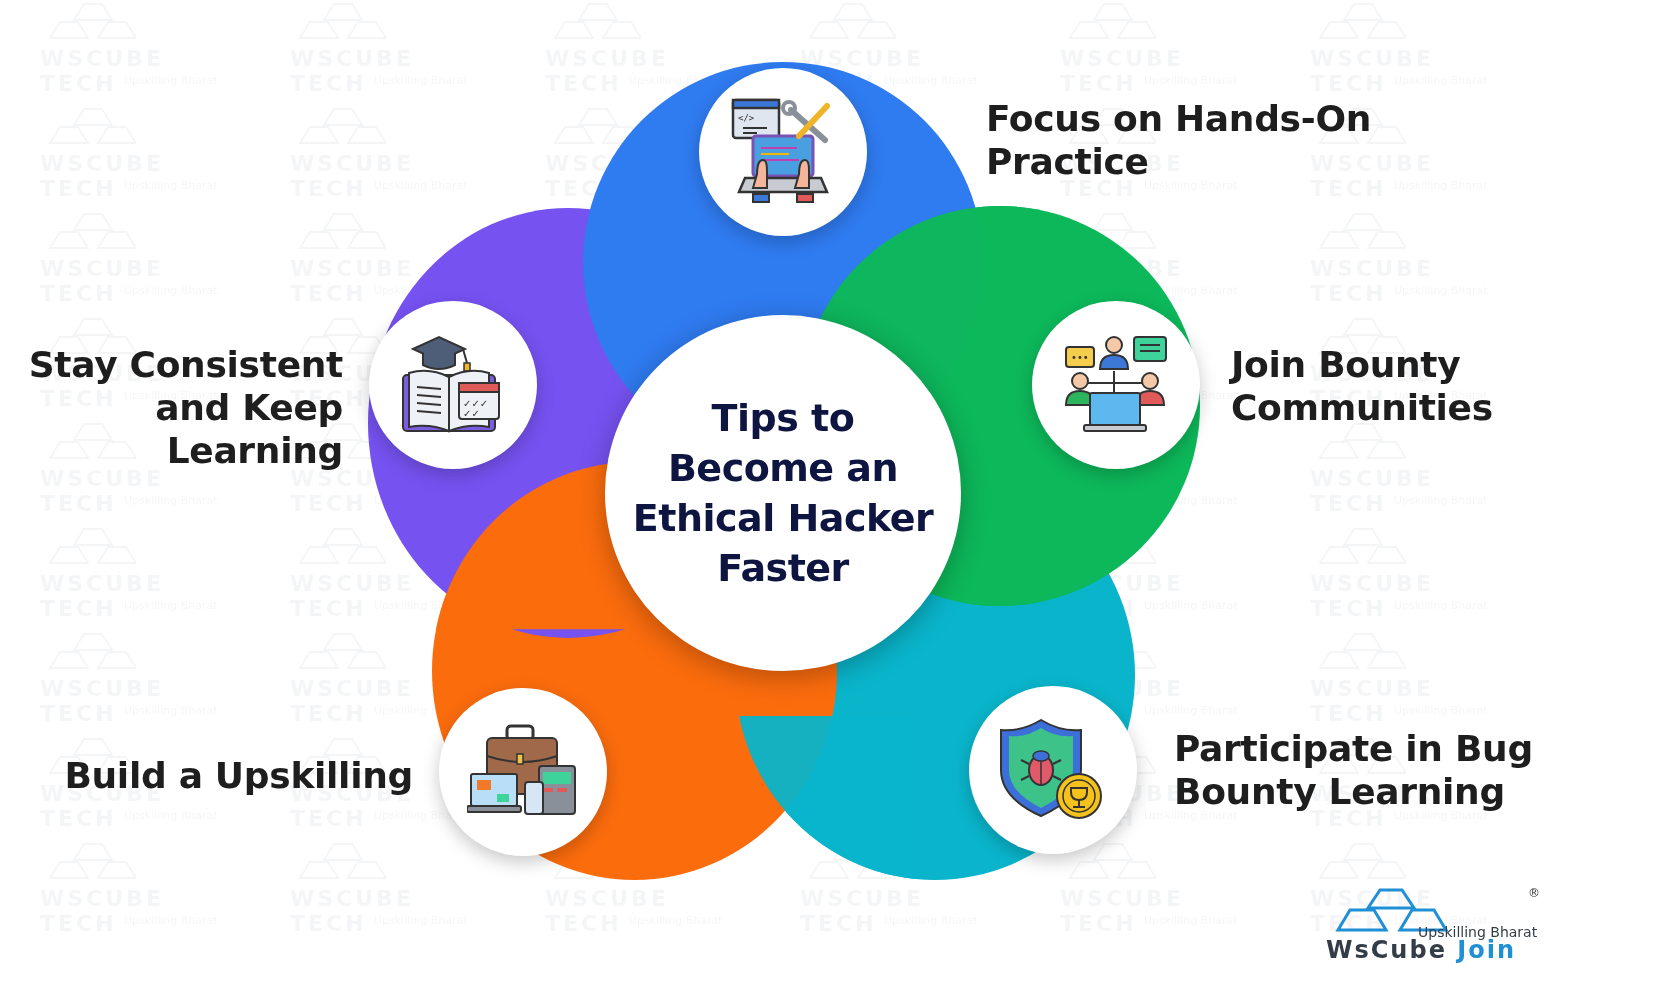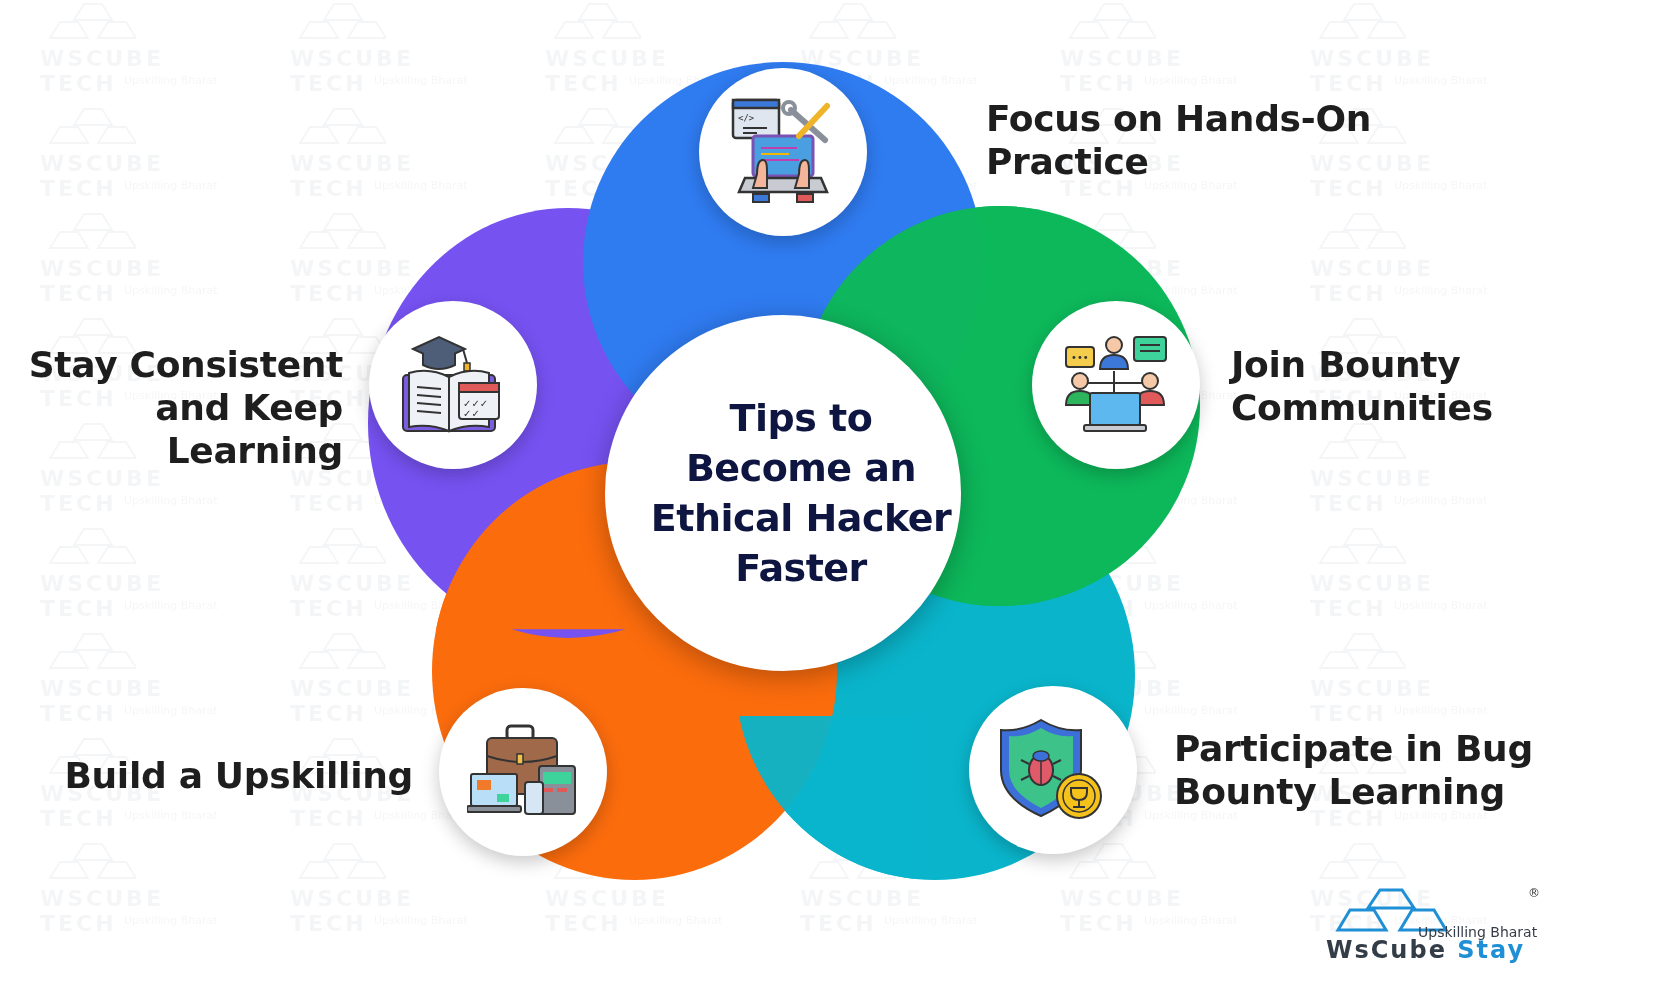--- a/index.html
+++ b/index.html
@@ -658,21 +658,21 @@
 <div class="petal green" style="left:800px; top:206px; width:400px; height:400px;"></div>
 <div class="petal orange" style="left:432px; top:462px; width:405px; height:418px;"></div>
 <div class="petal purple" style="left:368px; top:208px; width:400px; height:430px;"></div>
 <div class="petal blue" style="left:583px; top:62px;  width:400px; height:400px;"></div>
 
 <div class="petal purple" style="left:368px; top:208px; width:260px; height:260px; clip-path: inset(0 0 0 0); opacity:0;"></div>
 <div class="petal green" style="left:800px; top:206px; width:400px; height:400px; clip-path: polygon(0 0, 60% 0, 60% 100%, 0 100%); opacity:0.98;"></div>
 <div class="petal orange" style="left:432px; top:462px; width:405px; height:418px; clip-path: polygon(0 0, 100% 0, 100% 40%, 0 40%);"></div>
 <div class="petal teal" style="left:735px; top:470px; width:400px; height:410px; clip-path: polygon(0 60%, 45% 60%, 45% 100%, 0 100%); opacity:0.95;"></div>
 
-<div class="center-circle" style="left:605px; top:315px; width:356px; height:356px;justify-content:flex-end;">
+<div class="center-circle" style="left:605px; top:315px; width:356px; height:356px;">
   <div class="center-title">Tips to
 Become an
 Ethical Hacker
 Faster</div>
 </div>
 
 <div class="icon-circle" style="left:699px; top:68px;">
   <svg width="112" height="112" viewBox="0 0 112 112">
     <rect x="6" y="4" width="46" height="38" rx="3" fill="#dfe6f0" stroke="#333" stroke-width="2.5"></rect>
     <rect x="6" y="4" width="46" height="8" fill="#3c78d8" stroke="#333" stroke-width="2.5"></rect>
@@ -784,17 +784,17 @@
 <div class="logo">
   <svg width="130" height="52" viewBox="0 0 130 52" style="position:absolute;left:-70px;top:-4px;">
     <g fill="none" stroke="#1f8fd6" stroke-width="3">
       <polygon points="12,44 24,24 48,24 60,44"></polygon>
       <polygon points="42,22 54,4 76,4 88,22"></polygon>
       <polygon points="74,44 86,24 108,24 120,44"></polygon>
     </g>
   </svg>
   <div class="logo-text" style="left:-70px;">
     <span class="ws">WsCube</span>
-    <span class="tech">Stay</span>
+    <span class="tech">Join</span>
   </div>
   <div class="logo-reg" style="left:132px;top:-4px;">®</div>
   <div class="logo-sub" style="left:22px;top:34px;">Upskilling Bharat</div>
 </div>
 
 </body></html>

